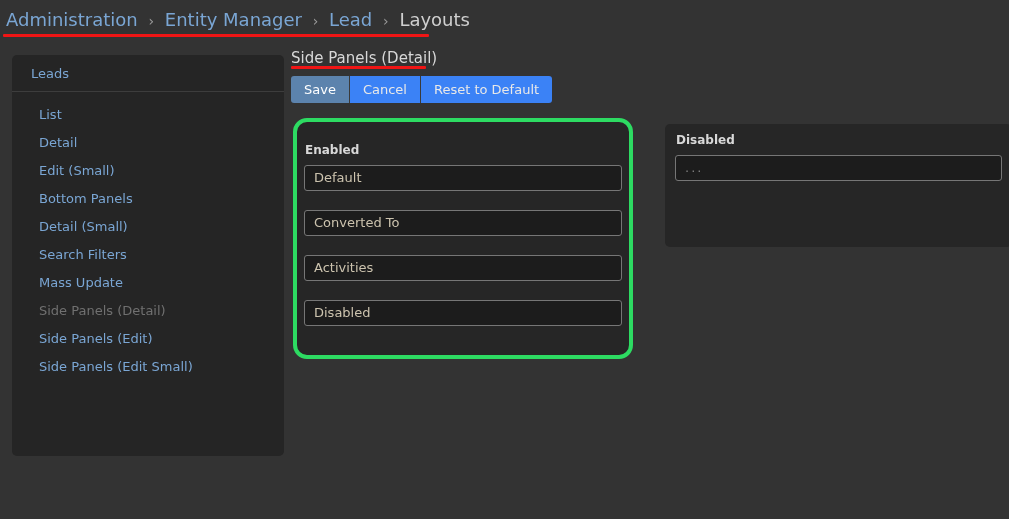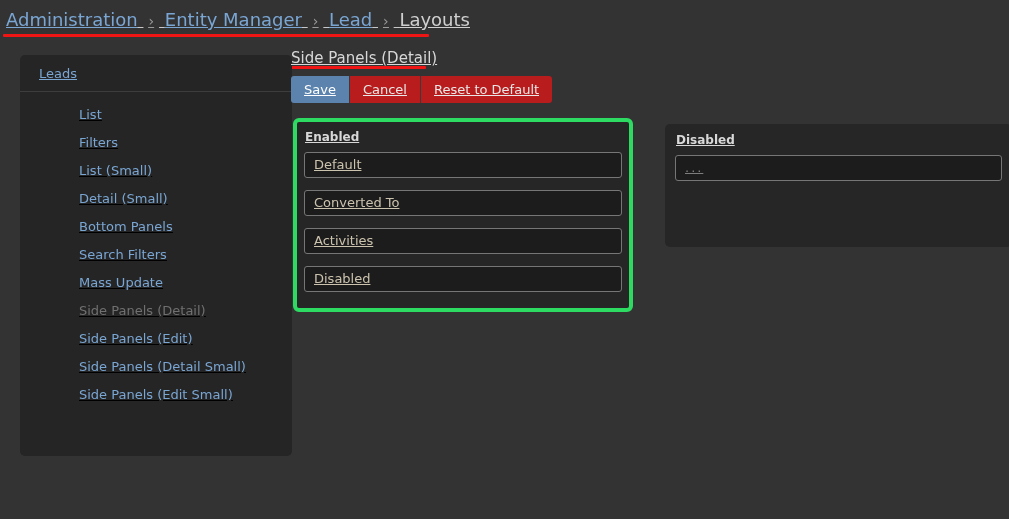--- a/index.html
+++ b/index.html
@@ -1,15 +1,15 @@
 <!DOCTYPE html>
 <html><head>
 <meta charset="utf-8">
 <style>
-  * { box-sizing: border-box; text-decoration: underline; }
+  * { box-sizing: border-box; }
   html, body {
     margin: 0;
     padding: 0;
     background: #333333;
     width: 1009px;
     height: 519px;
     overflow: hidden;
     font-family: "DejaVu Sans", "Liberation Sans", sans-serif;
     -webkit-font-smoothing: antialiased;
   }
@@ -35,35 +35,35 @@
     height: 3px;
     border-radius: 1px;
   }
   .annot-bc { left: 3px; top: 34px; width: 426px; }
   .annot-title { left: 291px; top: 66px; width: 135px; }
   .annot-side { left: 22px; top: 322px; width: 120px; }
 
   
   .sidebar {
     position: absolute;
-    left: 20px; top: 55px;
+    left: 12px; top: 55px;
     width: 272px;
     height: 401px;
     background: #252525;
     border-radius: 5px;
   }
   .sidebar-header {
     height: 37px;
     line-height: 37px;
     padding-left: 19px;
     font-size: 13px;
     color: #7aa6d4;
     border-bottom: 1px solid #3d3d3d;
   }
-  .sidebar-list { padding-top: 9px; padding-left: 32px; }
+  .sidebar-list { padding-top: 9px; }
   .sidebar-item {
     display: block;
     padding: 0 0 0 27px;
     height: 28px;
     line-height: 28px;
     font-size: 13px;
     color: #7aa6d4;
     text-decoration: none;
     white-space: nowrap;
   }
@@ -90,21 +90,21 @@
   }
   .btn {
     font-family: "DejaVu Sans", "Liberation Sans", sans-serif;
     font-size: 13px;
     border: 0;
     padding: 0 13px;
     height: 27px;
     line-height: 27px;
     cursor: pointer;
     color: #e8e8e8;
-    background: #b91c1c;
+    background: #3b82f6;
     white-space: nowrap;
   }
   .btn + .btn { border-left: 1px solid #3a3a3a; }
   .btn-primary { background: #5c83ad; color: #ffffff; }
 
   
   .panels {
     position: relative;
     display: flex;
     gap: 0;
@@ -120,42 +120,42 @@
     font-weight: bold;
     color: #d8d8d8;
     margin: 0 0 8px 1px;
     line-height: 14px;
   }
 
   .panel-enabled {
     position: absolute;
     left: 2px; top: 0;
     width: 340px;
-    height: 194px;
+    height: 241px;
     border: 4px solid #2ddb62;
-    border-radius: 6px;
-    padding: 8px 7px;
+    border-radius: 14px;
+    padding: 21px 7px;
   }
   .panel-disabled {
     position: absolute;
     left: 374px; top: 6px;
     width: 347px;
     height: 123px;
   }
 
   .row {
     background: #1c1c1c;
     border: 1px solid #767676;
     border-radius: 3px;
     height: 26px;
     line-height: 24px;
     padding-left: 9px;
     font-size: 13px;
     color: #ccc3ae;
-    margin-bottom: 12px;
+    margin-bottom: 19px;
     cursor: move;
     overflow: hidden;
     white-space: nowrap;
   }
   .row:last-child { margin-bottom: 0; }
   .row-placeholder { color: #7d7d7d; letter-spacing: 2px; }
 </style>
 </head>
 <body>
 
@@ -172,29 +172,28 @@
   </nav>
 
   <div class="annot-underline annot-bc"></div>
   <div class="annot-underline annot-title"></div>
   <div class="annot-underline annot-side"></div>
 
   <aside class="sidebar">
     <div class="sidebar-header">Leads</div>
     <div class="sidebar-list">
       <a class="sidebar-item" href="#">List</a>
-      <a class="sidebar-item" href="#">Filters</a>
-      <a class="sidebar-item" href="#">List (Small)</a>
+      <a class="sidebar-item" href="#">Detail</a>
+      <a class="sidebar-item" href="#">Edit (Small)</a>
+      <a class="sidebar-item" href="#">Bottom Panels</a>
       <a class="sidebar-item" href="#">Detail (Small)</a>
-      <a class="sidebar-item" href="#">Bottom Panels</a>
       <a class="sidebar-item" href="#">Search Filters</a>
       <a class="sidebar-item" href="#">Mass Update</a>
       <a class="sidebar-item is-active" href="#">Side Panels (Detail)</a>
       <a class="sidebar-item" href="#">Side Panels (Edit)</a>
-      <a class="sidebar-item" href="#">Side Panels (Detail Small)</a>
       <a class="sidebar-item" href="#">Side Panels (Edit Small)</a>
     </div>
   </aside>
 
   <section class="main">
     <h1 class="page-title">Side Panels (Detail)</h1>
 
     <div class="btn-group">
       <button class="btn btn-primary">Save</button>
       <button class="btn">Cancel</button>

